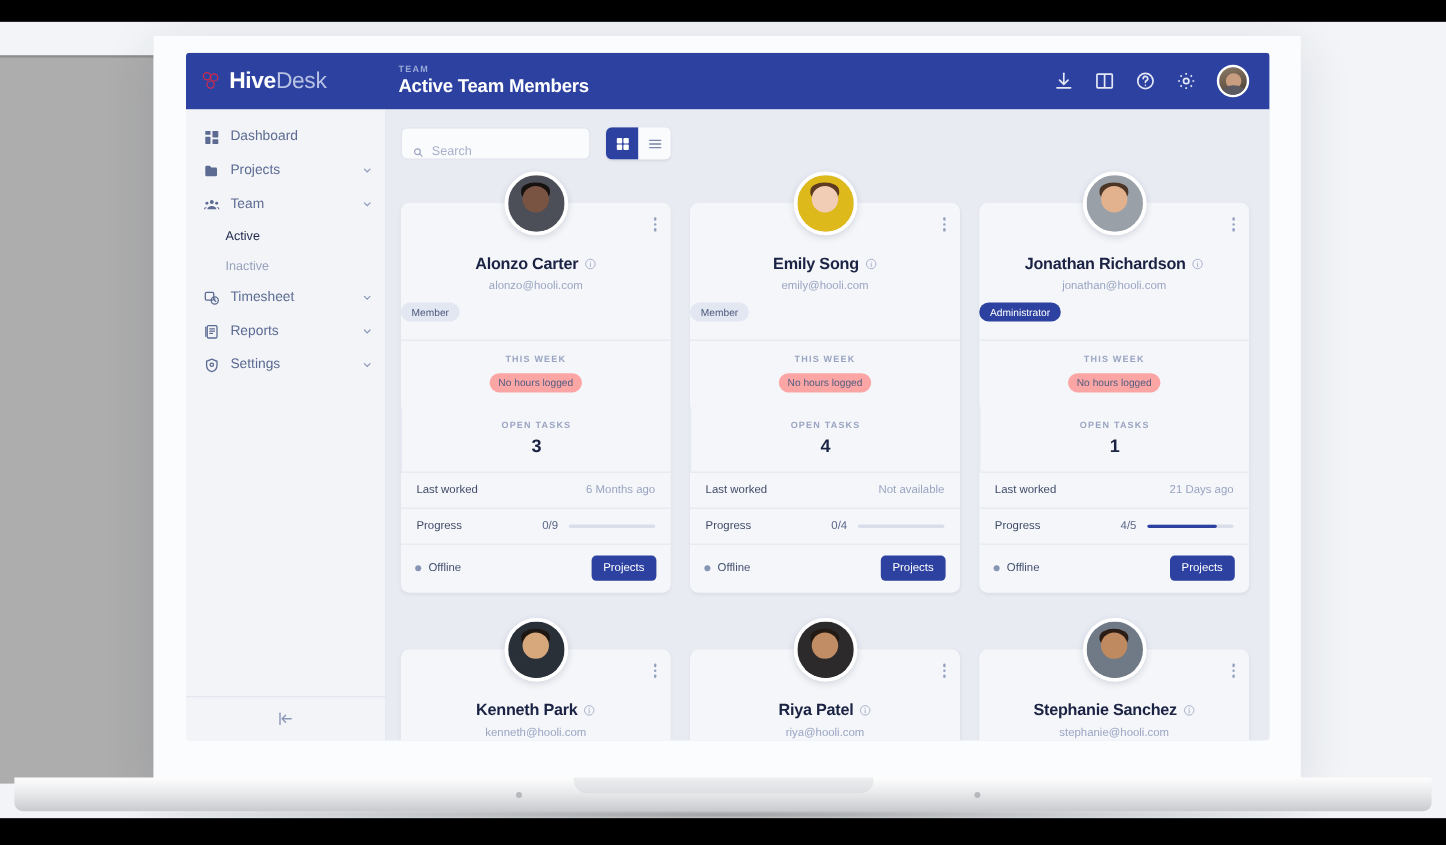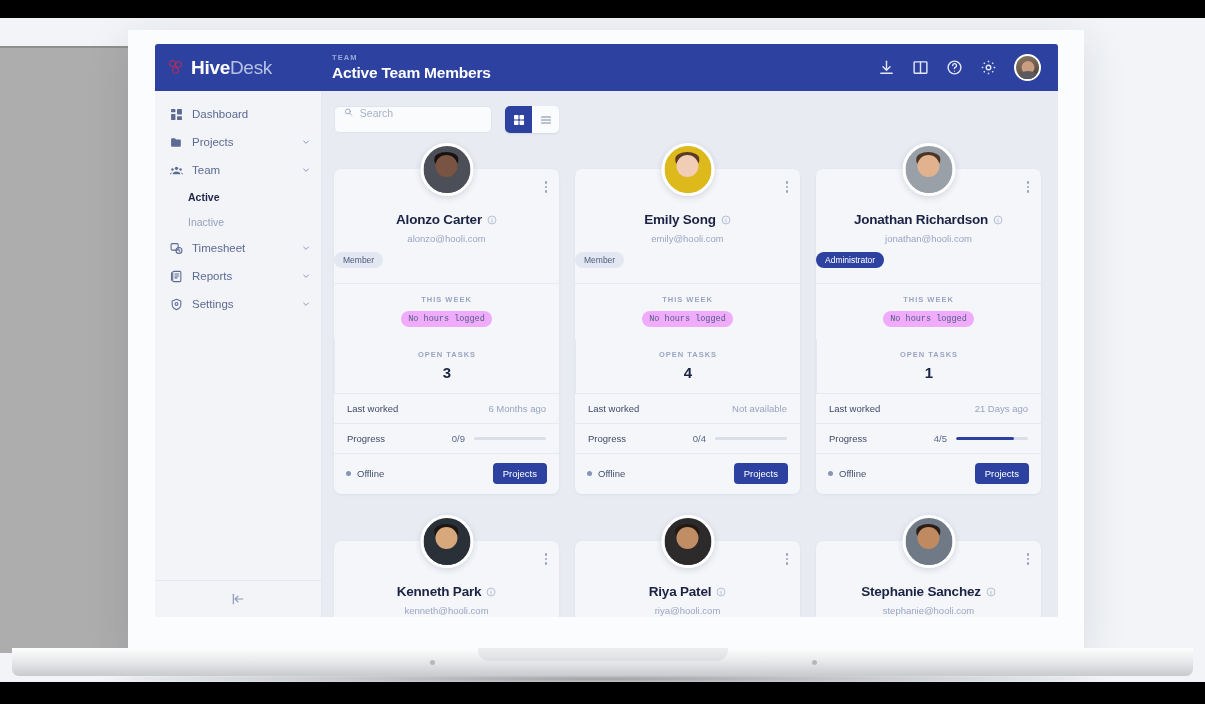--- a/index.html
+++ b/index.html
@@ -102,37 +102,37 @@
   }
   .navitem .nicon { width: 13px; height: 13px; flex: 0 0 auto; color: #5c6b92; }
   .navitem .nicon svg { width: 100%; height: 100%; display: block; }
   .navitem .nlabel { flex: 1; }
   .caret { width: 8px; height: 8px; color: #8b97b8; }
   .caret svg { width: 100%; height: 100%; display: block; }
   .subitem {
     height: 25px; display: flex; align-items: center; padding-left: 33px;
     font-size: 10.5px; cursor: pointer;
   }
-  .subitem.active { color: #1e2648; font-weight: 700; }
+  .subitem.active { color: #1e2648; font-weight: 400; }
   .subitem.inactive { color: #97a2bd; }
 
   .sidefoot {
     height: 37px; border-top: 1px solid #e3e7ef; display: flex;
     align-items: center; justify-content: center;
   }
   .collapse-ic { width: 14px; height: 14px; color: #8b97b8; cursor: pointer; }
   .collapse-ic svg { width: 100%; height: 100%; display: block; }
 
   
   .main { flex: 1; min-width: 0; background: #e8ebf2; display: flex; flex-direction: column; }
 
   .toolbar { display: flex; align-items: center; padding: 15px 17px 0 12px; flex: 0 0 auto; }
   .search {
     width: 158px; height: 27px; background: #fafbfc; border: 1px solid #e0e4ec;
-    border-radius: 5px; display: flex; align-items: flex-start; padding: 0 9px; gap: 7px;
+    border-radius: 5px; display: flex; align-items: flex-end; padding: 0 9px; gap: 7px;
   }
   .search .sic { width: 10px; height: 10px; color: #9aa5c0; }
   .search .sic svg { width: 100%; height: 100%; display: block; }
   .search input {
     border: none; outline: none; background: transparent; font-size: 10.5px;
     color: #4a5670; width: 100%; font-family: "Liberation Sans", sans-serif;
   }
   .search input::placeholder { color: #a6b0c8; }
 
   .viewtoggle { display: flex; margin-left: 13px; border-radius: 5px; overflow: hidden; box-shadow: 0 1px 2px rgba(40,50,80,0.10); }
@@ -187,21 +187,21 @@
   .info-ic svg { width: 100%; height: 100%; display: block; }
   .c-email { text-align: center; font-size: 9.5px; color: #9aa5c3; margin-top: 6px; }
   .c-rolewrap { display: flex; justify-content: flex-start; margin-top: 8px; }
   .badge { font-size: 8.5px; padding: 3px 9px; border-radius: 10px; background: #e2e7f2; color: #4d5a7d; }
   .badge.admin { background: #2d42a0; color: #fff; }
 
   .stats { display: flex; margin-top: 15px; border-top: 1px solid #e5e9f1; flex-direction: column; }
   .stat { flex: 1; padding: 11px 5px 12px; text-align: center; }
   .stat + .stat { border-left: 1px solid #e5e9f1; }
   .stat-lbl { font-size: 7.5px; letter-spacing: 1px; color: #9aa5c3; font-weight: 600; }
-  .pill { display: inline-block; margin-top: 7px; font-size: 8.5px; padding: 3px 7px; border-radius: 9px; background: #f0abfc; color: #515e80; font-family: Liberation Mono, monospace; }
+  .pill { display: inline-block; margin-top: 7px; font-size: 8.5px; padding: 3px 7px; border-radius: 9px; background: #fca5a5; color: #515e80; }
   .stat-num { margin-top: 5px; font-size: 15px; font-weight: 700; color: #1b2344; }
 
   .row { display: flex; align-items: center; padding: 9px 13px; border-top: 1px solid #e5e9f1; font-size: 9.5px; }
   .row .lbl { color: #3f4a68; }
   .row .val { margin-left: auto; color: #99a4c2; }
   .row .pv { margin-left: auto; color: #5b678a; font-size: 9.5px; }
   .bar { width: 72px; height: 2.5px; border-radius: 2px; background: #d9deea; margin-left: 9px; position: relative; overflow: hidden; }
   .bar span { position: absolute; left: 0; top: 0; bottom: 0; background: #2d42a0; border-radius: 2px; }
 
   .foot { display: flex; align-items: center; padding: 9px 12px 10px; border-top: 1px solid #e5e9f1; }

